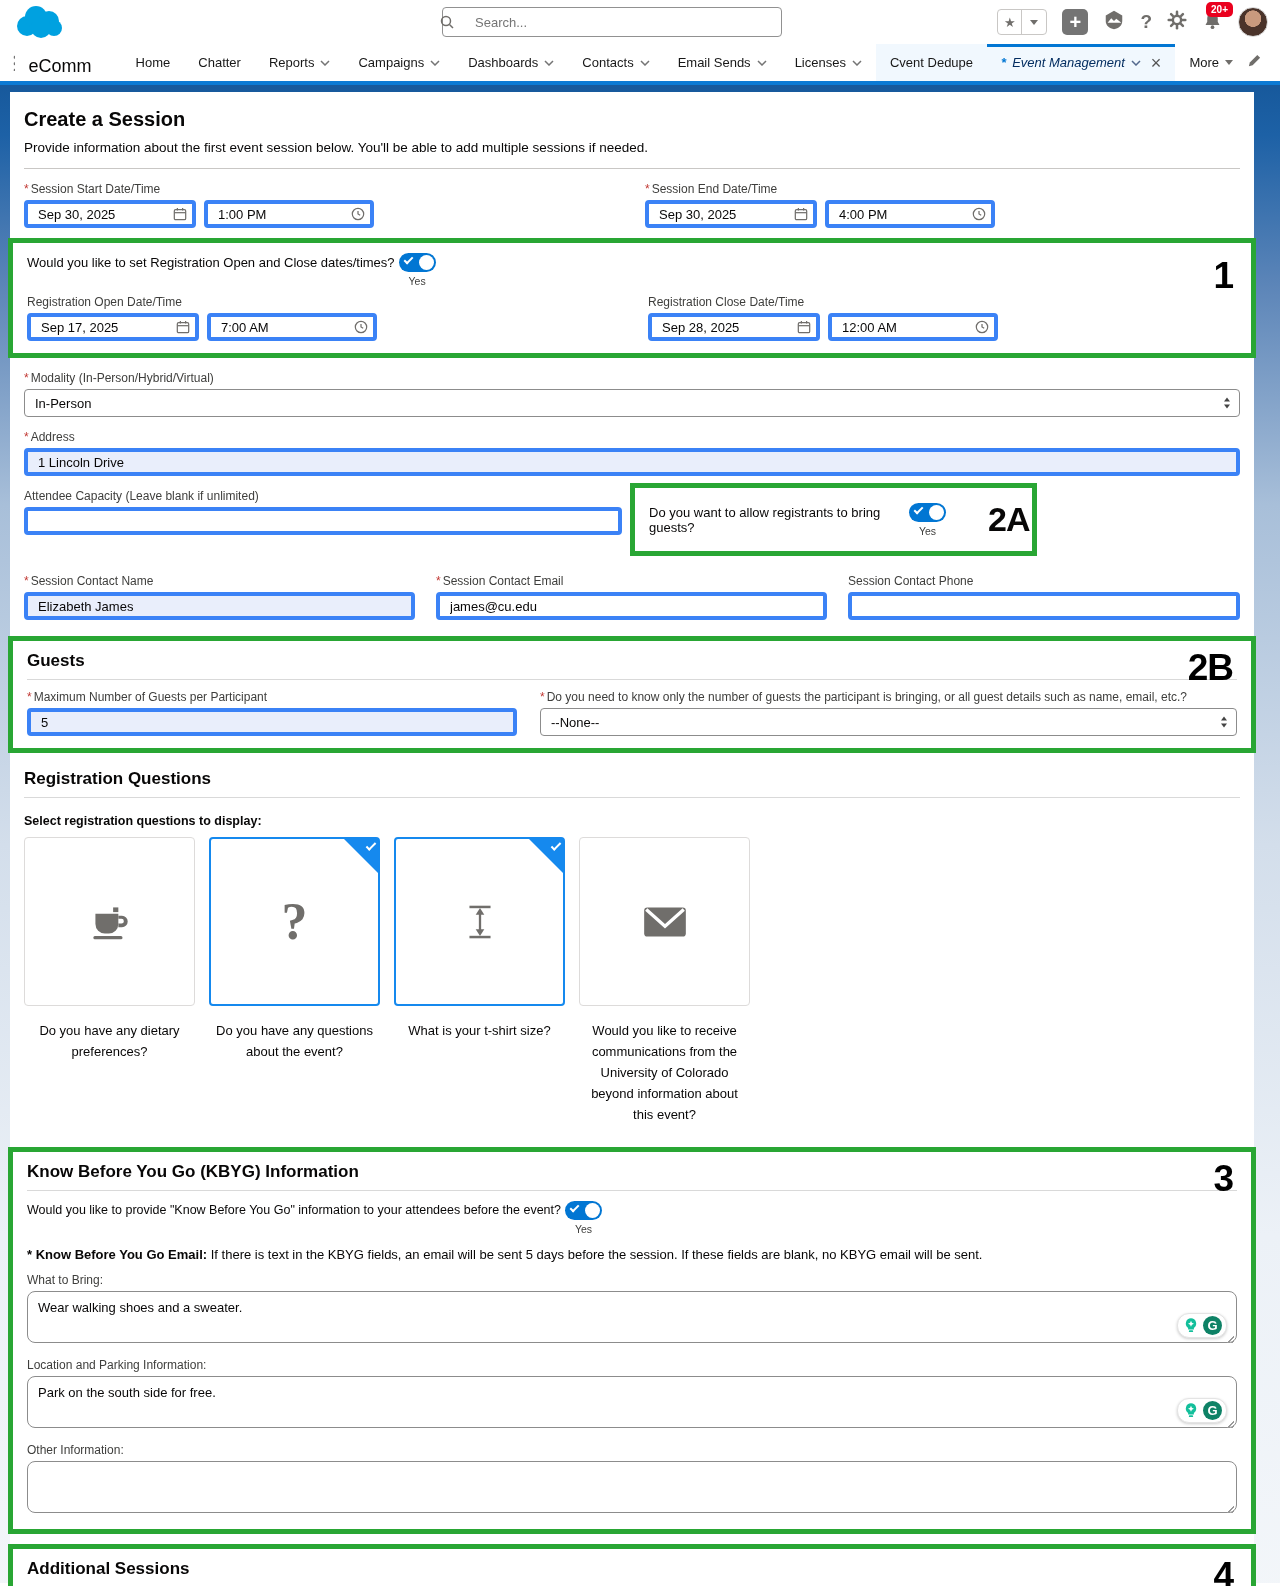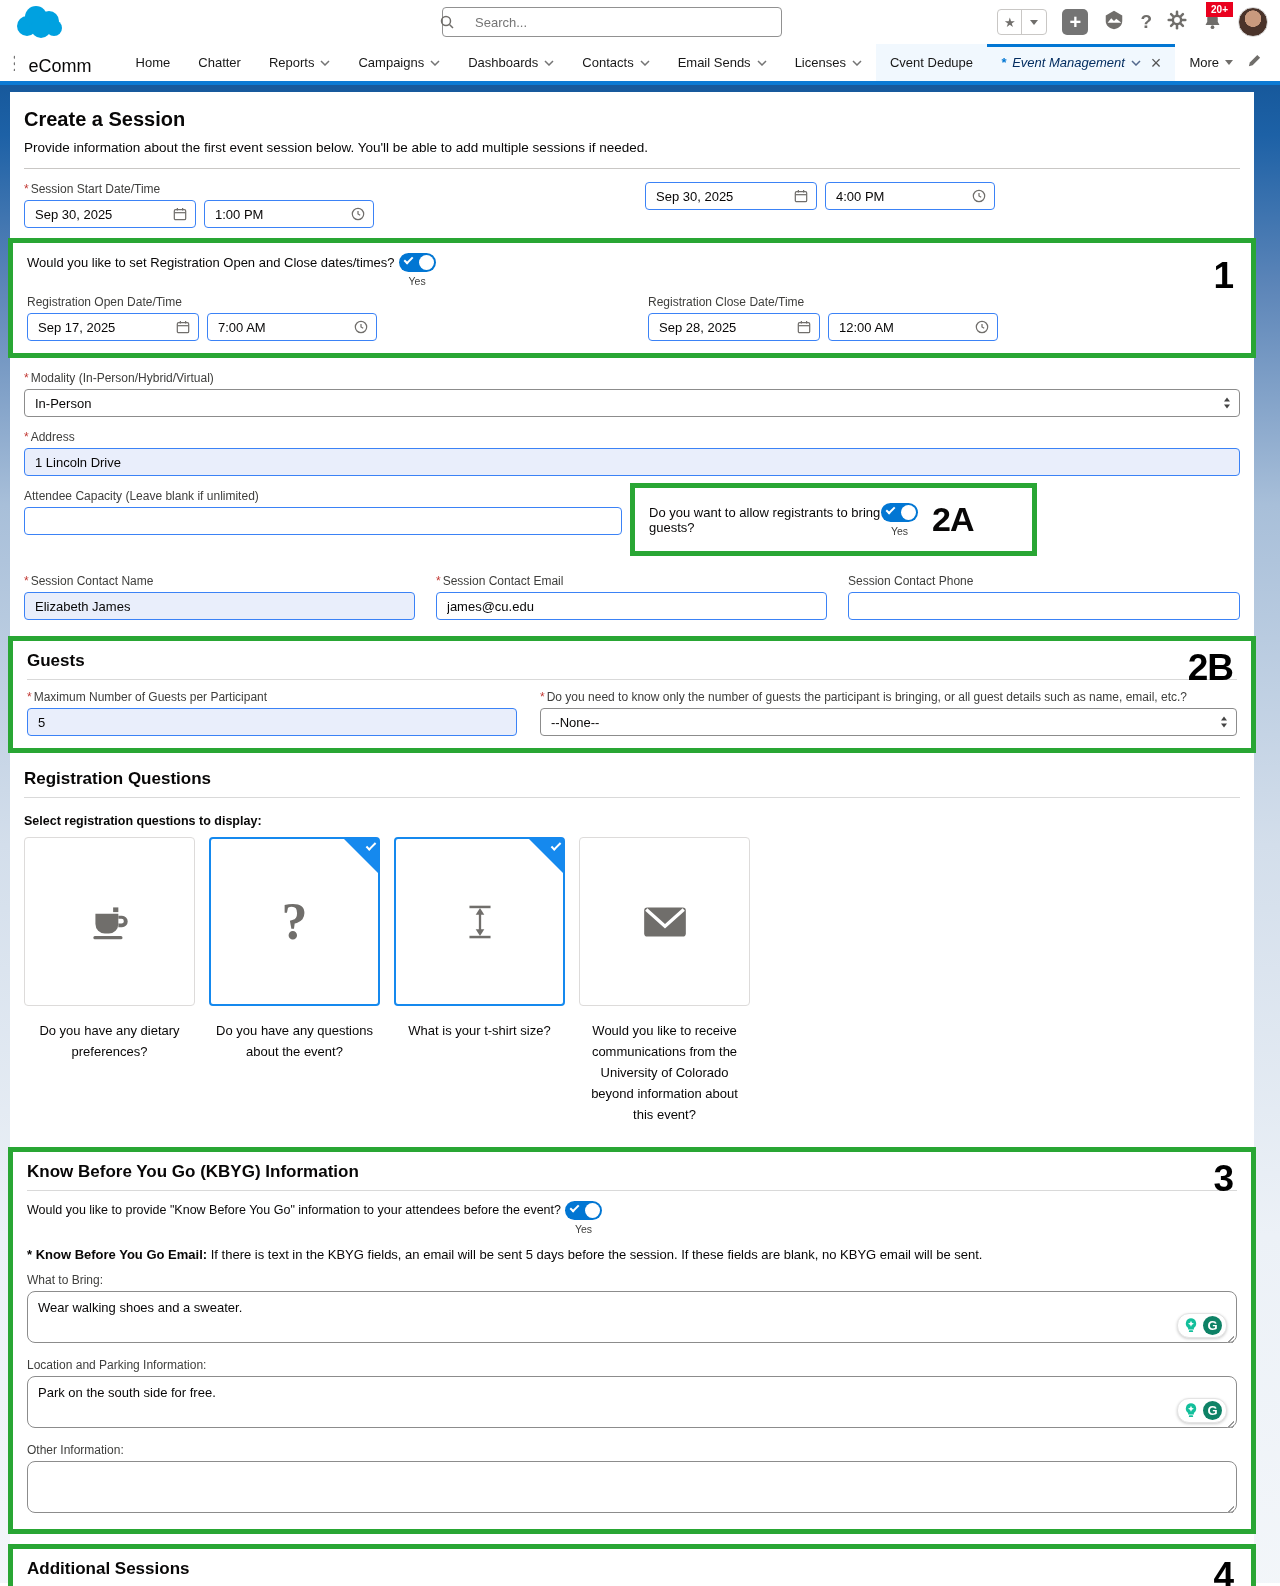--- a/index.html
+++ b/index.html
@@ -17,21 +17,21 @@
   .favsplit { display:flex; border:1px solid #c9c7c5; border-radius:4px; overflow:hidden; }
   .favsplit span { width:24px; height:24px; display:flex; align-items:center; justify-content:center; font-size:13px; color:#706e6b; }
   .favsplit .star { border-right:1px solid #c9c7c5; }
   .favsplit .star::before { content:"★"; }
   .favsplit .caret::before { content:""; border-left:4px solid transparent; border-right:4px solid transparent; border-top:5px solid #706e6b; }
   .plusbtn { width:26px; height:26px; background:#747474; border-radius:5px; color:#fff; display:flex; align-items:center; justify-content:center; }
   .plusbtn::before { content:"+"; font-size:20px; line-height:1; font-weight:bold; }
   .helpq::before { content:"?"; font-size:19px; font-weight:bold; color:#706e6b; }
   .bellwrap { position:relative; }
   .badge { position:absolute; top:-8px; right:-10px; background:#ea001e; color:#fff; font-size:10px; font-weight:bold;
-    border-radius:0; padding:2px 5px; }
+    border-radius:5px; padding:2px 5px; }
   .avatar { width:30px; height:30px; border-radius:50%;
     background: radial-gradient(circle at 50% 38%, #c99a7e 0 36%, #4a332a 38% 100%);
     border:1px solid #d8d8d8; }
 
   
   .navbar { height:41px; background:#fff; border-bottom:4px solid #0c7ad4; display:flex; align-items:stretch; padding-left:12px; }
   .waffle { width:17px; height:17px; align-self:center;
     background-image:radial-gradient(#747474 1.7px, transparent 1.9px); background-size:6.5px 6.5px; }
   .appname { align-self:center; font-size:18px; margin:8px 30px 0 14px; color:#080707; }
   .navitem { display:flex; align-items:center; gap:6px; padding:0 14px; font-size:13px; color:#181818; white-space:nowrap; }
@@ -49,21 +49,21 @@
     background:linear-gradient(180deg,#17599c 0px,#1d61a6 50px,#5c85b8 200px,#a8bfd9 420px,#d3deeb 760px,#ecf1f7 1150px,#f4f7fa 1586px); }
   .card { background:#fff; height:100%; padding:16px 14px 20px; }
 
   h1 { font-size:20px; font-weight:bold; }
   .subtitle { font-size:13.5px; margin-top:9px; color:#080707; }
   .divider { border-top:1px solid #c9c7c5; margin-top:13px; }
   .sdivider { border-top:1px solid #d9d9d9; margin:8px 0 10px; }
 
   .lbl { font-size:12px; color:#3e3e3c; display:block; margin-bottom:4px; }
   .req { color:#c23934; margin-right:2px; }
-  .inp { height:28px; width:100%; border:1px solid #3b82f6; border-radius:4px; padding:0 10px;
+  .inp { height:28px; width:100%; border:4px solid #3b82f6; border-radius:4px; padding:0 10px;
     font:13px "Liberation Sans",sans-serif; color:#080707; background:#fff; }
   .readonly { background:#e9eefb; }
   .fieldblock { margin-top:13px; }
   .row2 { display:flex; margin-top:13px; }
   .row2 .col-l { flex:0 0 621px; }
   .row2 .col-r { flex:1; }
   .dt { display:flex; gap:8px; }
   .dt .fwrap { position:relative; }
   .dt .fwrap.date { width:172px; }
   .dt .fwrap.time { width:170px; }
@@ -87,21 +87,21 @@
   .selbox { height:28px; border:1px solid #8c8c8c; border-radius:4px; background:#fff; display:flex; align-items:center;
     padding:0 28px 0 10px; font-size:13px; position:relative; }
   .stepper { position:absolute; right:9px; top:50%; transform:translateY(-50%); display:flex; flex-direction:column; gap:3px; }
   .stepper i { display:block; border-left:3.5px solid transparent; border-right:3.5px solid transparent; }
   .stepper .up { border-bottom:4px solid #444; }
   .stepper .dn { border-top:4px solid #444; }
 
   .caprow { display:flex; margin-top:13px; position:relative; min-height:72px; }
   .caprow .col-l { flex:0 0 598px; }
   .box2a { position:absolute; left:606px; top:-6px; width:407px; border:5px solid #29a634; padding:12px 14px;
-    display:flex; align-items:center; gap:0; font-size:13px; }
+    display:flex; align-items:center; gap:28px; font-size:13px; }
   .box2a .bn { font-size:34px; font-weight:900; letter-spacing:-1px; margin-left:14px; }
 
   .contactrow { display:grid; grid-template-columns:391px 391px 1fr; gap:21px; margin-top:13px; }
 
   h2 { font-size:17px; font-weight:bold; }
   .grow { display:flex; gap:23px; margin-top:4px; }
   .grow .gl { flex:0 0 490px; }
   .grow .gr { flex:1; }
 
   .seltext { font-size:12.5px; font-weight:bold; margin-top:16px; }
@@ -283,20 +283,21 @@
                 <line x1="11" y1="1" x2="11" y2="4" stroke-width="1.4"></line>
               </svg></span>
         <span class="fwrap time"><input class="inp" value="1:00 PM" style="">
           <svg width="14" height="14" viewBox="0 0 16 16" stroke="#706e6b" fill="none">
                 <circle cx="8" cy="8" r="6.5" stroke-width="1.4"></circle>
                 <path d="M8 4.5V8l2.5 1.5" stroke-width="1.4"></path>
               </svg></span>
       </div>
     </div>
     <div class="col-r">
+      <span class="lbl"><span class="req">*</span><span>Session End Date/Time</span></span>
       <div class="dt">
         <span class="fwrap date"><input class="inp" value="Sep 30, 2025" style="">
           <svg width="14" height="14" viewBox="0 0 16 16" stroke="#706e6b" fill="none">
                 <rect x="1.5" y="3" width="13" height="11.5" rx="1.5" stroke-width="1.4"></rect>
                 <line x1="1.5" y1="6.5" x2="14.5" y2="6.5" stroke-width="1.4"></line>
                 <line x1="5" y1="1" x2="5" y2="4" stroke-width="1.4"></line>
                 <line x1="11" y1="1" x2="11" y2="4" stroke-width="1.4"></line>
               </svg></span>
         <span class="fwrap time"><input class="inp" value="4:00 PM" style="">
           <svg width="14" height="14" viewBox="0 0 16 16" stroke="#706e6b" fill="none">

